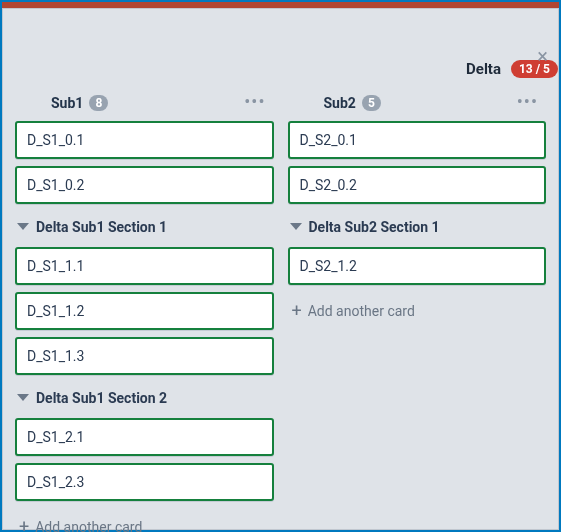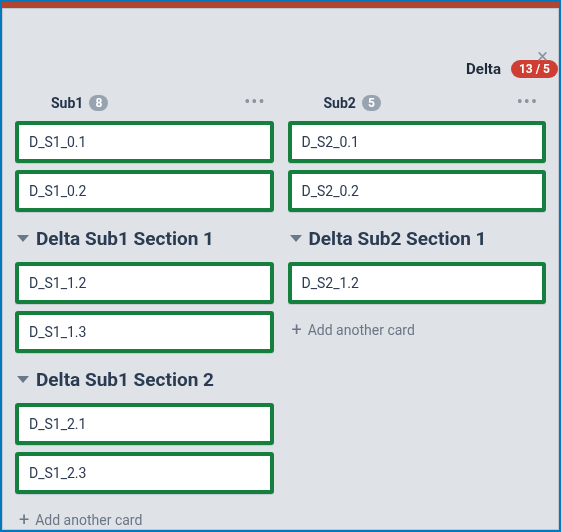--- a/index.html
+++ b/index.html
@@ -98,35 +98,35 @@
       margin-left: auto;
       color: #8a95a3;
       font-size: 18px;
       letter-spacing: 1px;
       cursor: pointer;
       padding: 0 4px;
       line-height: 1;
     }
     .card {
       background: #fff;
-      border: 4px solid #15803d;
+      border: 2px solid #15803d;
       border-radius: 3px;
       padding: 9px 10px;
       font-size: 14px;
       color: #2b3b52;
       margin-bottom: 7px;
       box-shadow: 0 1px 0 rgba(9,30,66,0.12);
       cursor: pointer;
     }
     .section {
       display: flex;
       align-items: center;
       padding: 8px 2px 8px 2px;
       font-weight: 700;
-      font-size: 19px;
+      font-size: 14px;
       color: #2b3b52;
       margin-top: 4px;
       margin-bottom: 4px;
       cursor: pointer;
     }
     .chev {
       display: inline-block;
       width: 0; height: 0;
       border-left: 6px solid transparent;
       border-right: 6px solid transparent;
@@ -171,20 +171,21 @@
         </div>
 
         <div class="card">D_S1_0.1</div>
         <div class="card">D_S1_0.2</div>
 
         <div class="section">
           <span class="chev"></span>
           <span>Delta Sub1 Section 1</span>
         </div>
 
+        <div class="card">D_S1_1.1</div>
         <div class="card">D_S1_1.2</div>
         <div class="card">D_S1_1.3</div>
 
         <div class="section">
           <span class="chev"></span>
           <span>Delta Sub1 Section 2</span>
         </div>
 
         <div class="card">D_S1_2.1</div>
         <div class="card">D_S1_2.3</div>

